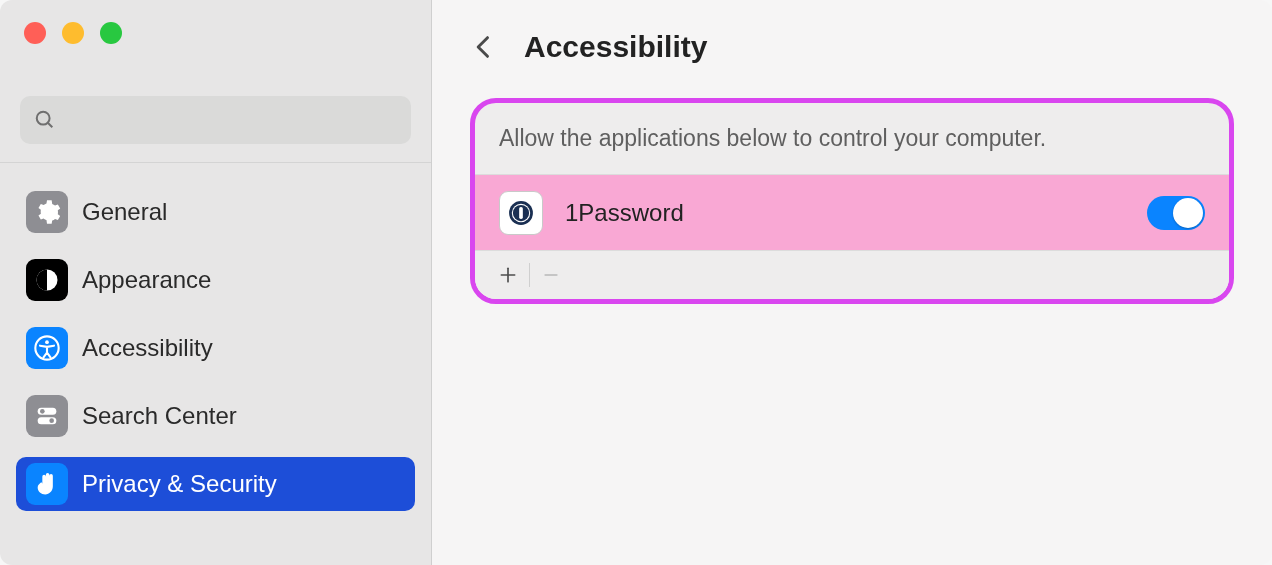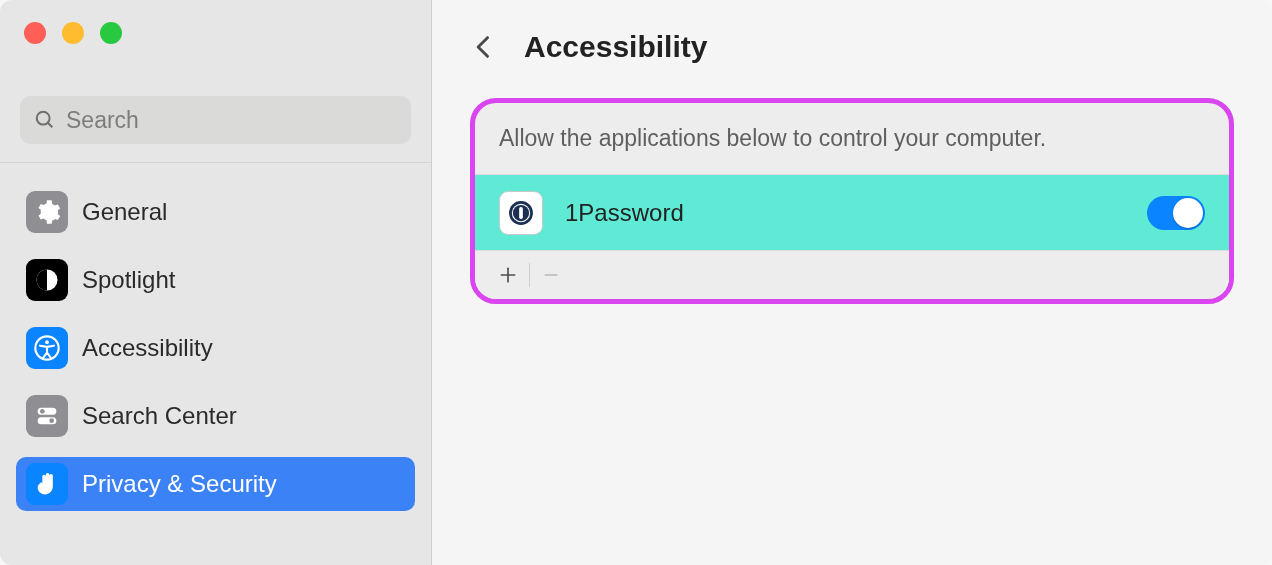--- a/index.html
+++ b/index.html
@@ -45,21 +45,21 @@
   .sidebar hr { border: none; border-top: 1px solid #d4d4d4; margin: 0; }
 
   .nav-list { padding: 22px 16px 0 16px; display: flex; flex-direction: column; gap: 14px; }
   .nav-item {
     display: flex; align-items: center;
     height: 54px;
     border-radius: 10px;
     padding: 0 10px;
     cursor: default;
   }
-  .nav-item.selected { background: #3b82f6; }
+  .nav-item.selected { background: #1d4ed8; }
   .nav-item.selected .nav-label { color: #fff; }
   .nav-label { font-size: 24px; color: #2a2a2a; margin-left: 14px; }
   .nav-icon {
     width: 42px; height: 42px; border-radius: 9px;
     display: flex; align-items: center; justify-content: center;
     flex-shrink: 0;
   }
   .nav-icon svg { width: 28px; height: 28px; }
 
   
@@ -89,21 +89,21 @@
   }
   .panel-header {
     padding: 22px 24px;
     font-size: 23px;
     color: #5f5f5f;
     border-bottom: 1px solid #dcdcdc;
   }
   .app-row {
     display: flex; align-items: center;
     padding: 0 24px;
-    background: #5eead4;
+    background: #f9a8d4;
     height: 76px;
     border-bottom: 1px solid #dcdcdc;
   }
   .app-row .app-icon {
     width: 44px; height: 44px; border-radius: 9px;
     background: #fff; border:1px solid #c9c9c9;
     display:flex; align-items:center; justify-content:center;
     margin-right: 22px;
   }
   .app-row .app-icon svg { width:26px; height:26px; }
@@ -141,21 +141,20 @@
     <div class="tl yellow"></div>
     <div class="tl green"></div>
   </div>
 
   <div class="search-wrap">
     <div class="search-field">
       <svg class="search-icon" viewBox="0 0 24 24" fill="none" stroke="currentColor" stroke-width="2.2">
         <circle cx="10" cy="10" r="7"></circle>
           <line x1="20" y1="20" x2="15" y2="15"></line>
       </svg>
-      <input type="text" placeholder="Search" style="">
     </div>
   </div>
 
   <hr>
 
   <div class="nav-list">
 
     <div class="nav-item">
       <div class="nav-icon ic-general">
         <svg viewBox="0 0 24 24" fill="#fff">
@@ -165,21 +164,21 @@
       <span class="nav-label">General</span>
     </div>
 
     <div class="nav-item">
       <div class="nav-icon ic-appearance">
         <svg viewBox="0 0 24 24">
             <circle cx="12" cy="12" r="9" fill="#fff"></circle>
             <path d="M12 3a9 9 0 000 18V3z" fill="#000"></path>
           </svg>
       </div>
-      <span class="nav-label">Spotlight</span>
+      <span class="nav-label">Appearance</span>
     </div>
 
     <div class="nav-item">
       <div class="nav-icon ic-accessibility">
         <svg viewBox="0 0 24 24" fill="none" stroke="#fff" stroke-width="1.8">
             <circle cx="12" cy="12" r="10"></circle>
             <circle cx="12" cy="7" r="1.6" fill="#fff" stroke="none"></circle>
             <path d="M6 10l6 1 6-1M12 11v5m0 0l-3 4m3-4l3 4" stroke-linecap="round"></path>
           </svg>
       </div>

